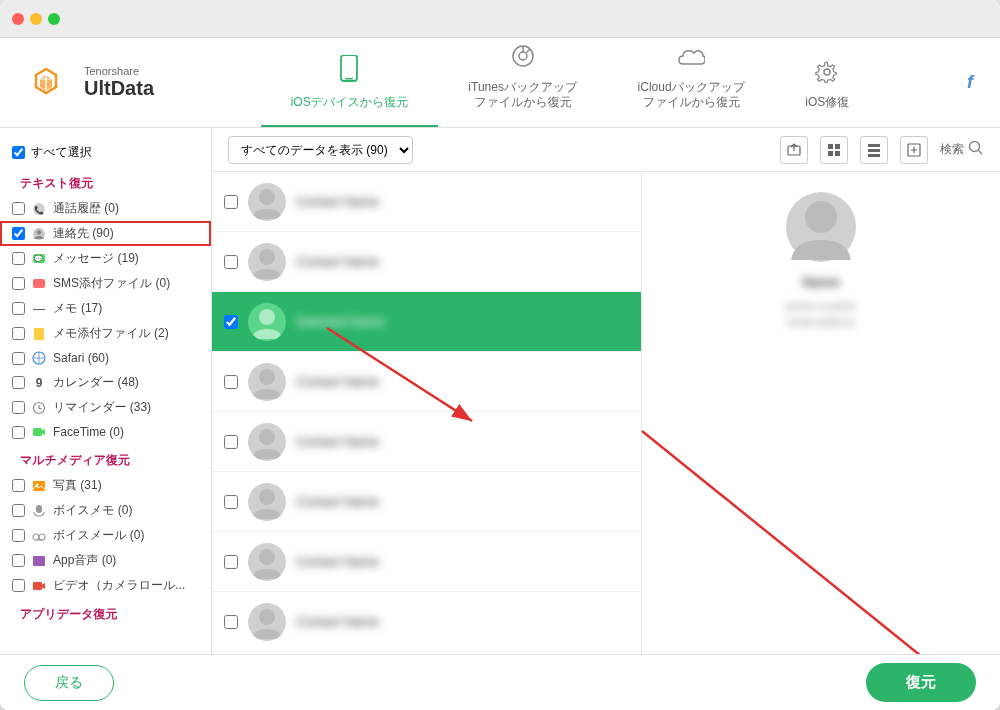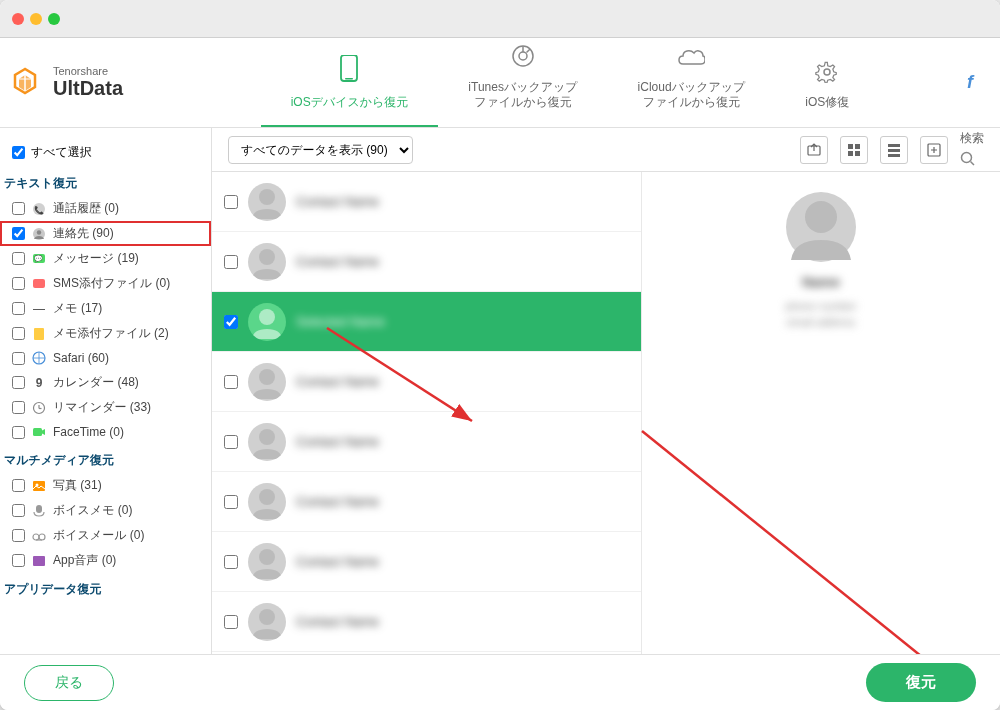--- a/index.html
+++ b/index.html
@@ -10,55 +10,55 @@
     
     .titlebar { height: 38px; background: #ececec; display: flex; align-items: center; padding: 0 12px; border-bottom: 1px solid #d0d0d0; flex-shrink: 0; }
     .traffic-lights { display: flex; gap: 6px; }
     .traffic-light { width: 12px; height: 12px; border-radius: 50%; }
     .tl-close { background: #ff5f57; }
     .tl-min { background: #ffbd2e; }
     .tl-max { background: #28c840; }
 
     
     .header { height: 90px; background: #fff; border-bottom: 1px solid #e0e0e0; display: flex; align-items: center; flex-shrink: 0; }
-    .logo-area { width: 200px; display: flex; align-items: center; padding: 0 7px; gap: 10px; flex-shrink: 0; }
+    .logo-area { width: 200px; display: flex; align-items: center; padding: 0 28px; gap: 20px; flex-shrink: 0; }
     .logo-icon { width: 36px; height: 36px; }
     .logo-text { display: flex; flex-direction: column; }
     .logo-tenorshare { font-size: 11px; color: #666; }
     .logo-ultdata { font-size: 20px; font-weight: bold; color: #333; text-align: center; }
 
     .nav-tabs { display: flex; flex: 1; justify-content: center; gap: 0; height: 100%; align-items: flex-end; }
     .nav-tab { display: flex; flex-direction: column; align-items: center; padding: 0 30px 14px; cursor: pointer; color: #666; font-size: 12px; text-align: center; border-bottom: 2px solid transparent; height: 100%; justify-content: flex-end; gap: 6px; }
     .nav-tab.active { color: #2cb56a; border-bottom: 2px solid #2cb56a; }
     .nav-tab-icon { font-size: 22px; }
     .nav-tab-label { line-height: 1.3; }
 
     .header-right { width: 60px; display: flex; justify-content: center; color: #4a90d9; font-size: 16px; font-weight: bold; }
 
     
     .main { display: flex; flex: 1; overflow: hidden; }
 
     
     .sidebar { width: 212px; background: #fff; border-right: 1px solid #e0e0e0; overflow-y: auto; flex-shrink: 0; padding: 10px 0; }
     .sidebar-select-all { display: flex; align-items: center; gap: 6px; padding: 6px 12px; font-size: 12px; }
-    .sidebar-section-label { font-size: 12px; color: #0c4a6e; font-weight: bold; padding: 8px 4px 4px; }
+    .sidebar-section-label { font-size: 12px; color: #be185d; font-weight: bold; padding: 8px 20px 4px; }
     .sidebar-item { display: flex; align-items: center; gap: 6px; padding: 4px 12px; font-size: 12px; color: #444; cursor: pointer; }
     .sidebar-item.selected { outline: 2px solid #e03030; outline-offset: -2px; }
     .sidebar-item input[type=checkbox] { width: 13px; height: 13px; flex-shrink: 0; }
     .sidebar-item .item-icon { width: 16px; height: 16px; flex-shrink: 0; display: flex; align-items: center; justify-content: center; font-size: 12px; }
     .sidebar-item .item-label { flex: 1; }
 
     
     .content { flex: 1; display: flex; flex-direction: column; overflow: hidden; }
 
     .content-toolbar { height: 44px; background: #fff; border-bottom: 1px solid #e0e0e0; display: flex; align-items: center; padding: 0 16px; gap: 12px; flex-shrink: 0; }
     .filter-select { border: 1px solid #ccc; border-radius: 4px; padding: 4px 8px; font-size: 12px; background: #fff; height: 28px; }
     .toolbar-spacer { flex: 1; }
     .view-btn { width: 28px; height: 28px; display: flex; align-items: center; justify-content: center; border: 1px solid #ccc; border-radius: 3px; cursor: pointer; color: #555; font-size: 14px; }
-    .search-area { display: flex; gap: 4px; flex-direction: column; }
+    .search-area { display: flex; align-items: center; gap: 4px; }
     .search-label { font-size: 12px; color: #666; }
     .search-icon-btn { color: #888; font-size: 14px; cursor: pointer; }
 
     .contact-list { flex: 1; overflow-y: auto; display: flex; }
     .contact-list-left { width: 430px; flex-shrink: 0; border-right: 1px solid #e8e8e8; }
     .contact-list-right { flex: 1; background: #fff; padding: 20px; }
 
     .contact-row { display: flex; align-items: center; height: 60px; border-bottom: 1px solid #f0f0f0; padding: 0 12px; gap: 10px; cursor: pointer; }
     .contact-row.selected { background: #2cb56a; }
     .contact-row.selected .contact-name { color: #fff; }
@@ -316,20 +316,30 @@
       <div class="sidebar-item">
         <input type="checkbox" style="">
         <div class="item-icon">
           <svg width="14" height="14" viewBox="0 0 14 14">
               <rect x="1" y="2" width="12" height="10" rx="1" fill="#9b59b6"></rect>
             </svg>
         </div>
         <span class="item-label">App音声 (0)</span>
       </div>
 
+      <div class="sidebar-item">
+        <input type="checkbox" style="">
+        <div class="item-icon">
+          <svg width="14" height="14" viewBox="0 0 14 14">
+              <rect x="1" y="3" width="9" height="8" rx="1" fill="#e74c3c"></rect>
+              <polygon points="10,5.5 13,4 13,10 10,8.5" fill="#e74c3c"></polygon>
+            </svg>
+        </div>
+        <span class="item-label">ビデオ（カメラロール...</span>
+      </div>
 
       <div class="sidebar-section-label">アプリデータ復元</div>
 
     </div>
 
     <div class="content-wrapper">
       <div class="content">
 
         <div class="content-toolbar">
           <select class="filter-select">

